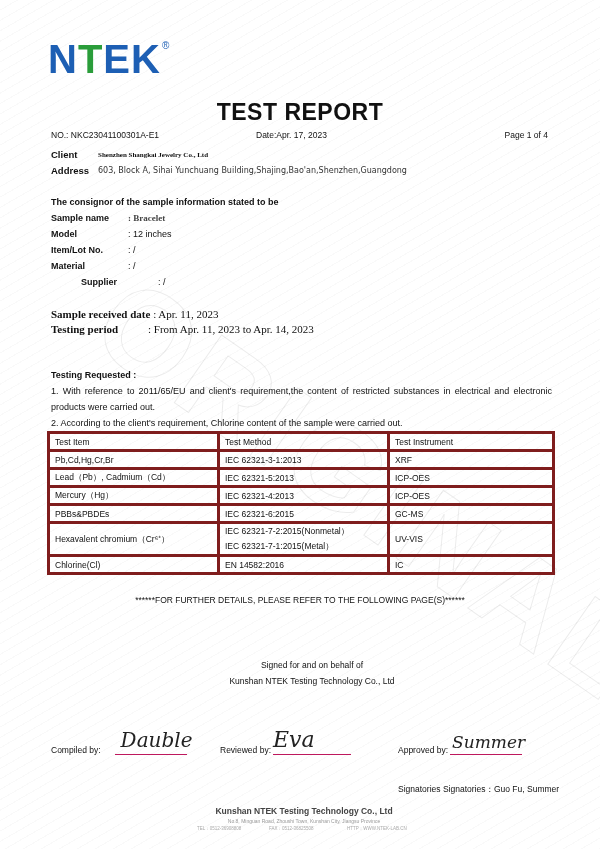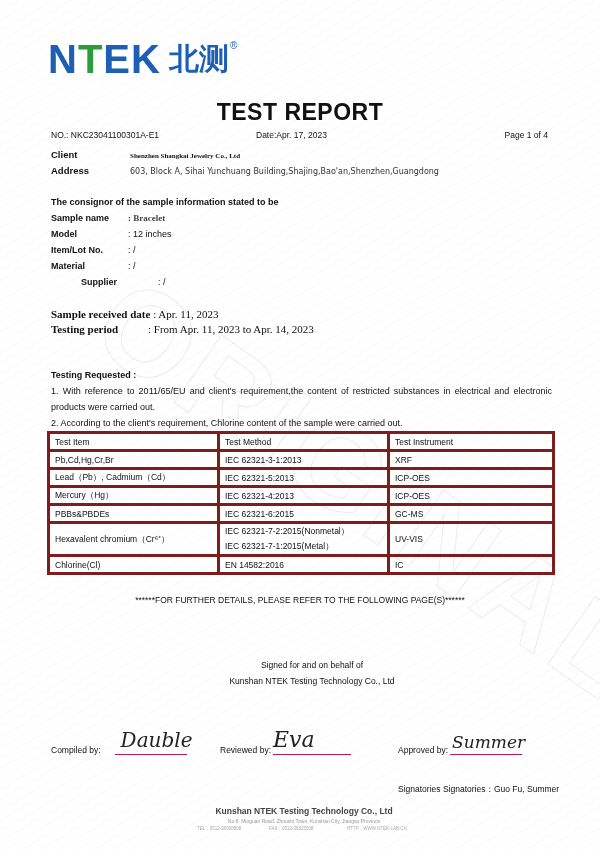--- a/index.html
+++ b/index.html
@@ -28,21 +28,21 @@
   .logo-reg { font-size: 10px; color: #1d5fb4; margin-left: 1px; margin-top: -2px; }
 
   .title { position: absolute; top: 99px; left: 0; width: 600px; text-align: center; font-size: 23px; font-weight: bold; letter-spacing: 0.5px; }
 
   .meta-row { position: absolute; top: 130px; left: 51px; width: 497px; font-size: 8.5px; }
   .meta-row span { position: absolute; top: 0; white-space: nowrap; }
   .meta-no { left: 0; }
   .meta-date { left: 205px; }
   .meta-page { right: 0; }
 
-  .client-row { position: absolute; left: 51px; font-size: 9px; display: flex; align-items: flex-end; gap: 32px; }
+  .client-row { position: absolute; left: 51px; font-size: 9px; display: flex; align-items: center; }
   .client-row .lbl { font-weight: bold; width: 47px; font-size: 9.5px; }
   .serif-small { font-family: "Liberation Serif", serif; font-size: 7px; font-weight: bold; }
   .addr-val { font-family: "DejaVu Sans", sans-serif; font-size: 8px; color: #333; }
 
   .consignor { position: absolute; left: 51px; top: 197px; font-size: 9px; font-weight: bold; }
   .kv { position: absolute; left: 51px; font-size: 9px; display: flex; }
   .kv .k { font-weight: bold; width: 77px; }
   .kv .v-serif { font-family: "Liberation Serif", serif; font-weight: bold; color: #444; }
 
   .dates { position: absolute; left: 51px; font-size: 11px; font-family: Liberation Serif, serif; }
@@ -77,21 +77,20 @@
   .footer-contact span { position: absolute; white-space: nowrap; }
 </style>
 </head>
 <body>
 
 <div class="bg-pattern"></div>
 <div class="watermark">ORIGINAL</div>
 
 <div class="logo">
   <span class="logo-text"><span>N</span><span class="logo-t">T</span><span>EK</span></span>
-  <span class="logo-cn">北测</span>
   <span class="logo-reg">®</span>
 </div>
 
 <div class="title">TEST REPORT</div>
 
 <div class="meta-row">
   <span class="meta-no">NO.: NKC23041100301A-E1</span>
   <span class="meta-date">Date:Apr. 17, 2023</span>
   <span class="meta-page">Page 1 of 4</span>
 </div>

